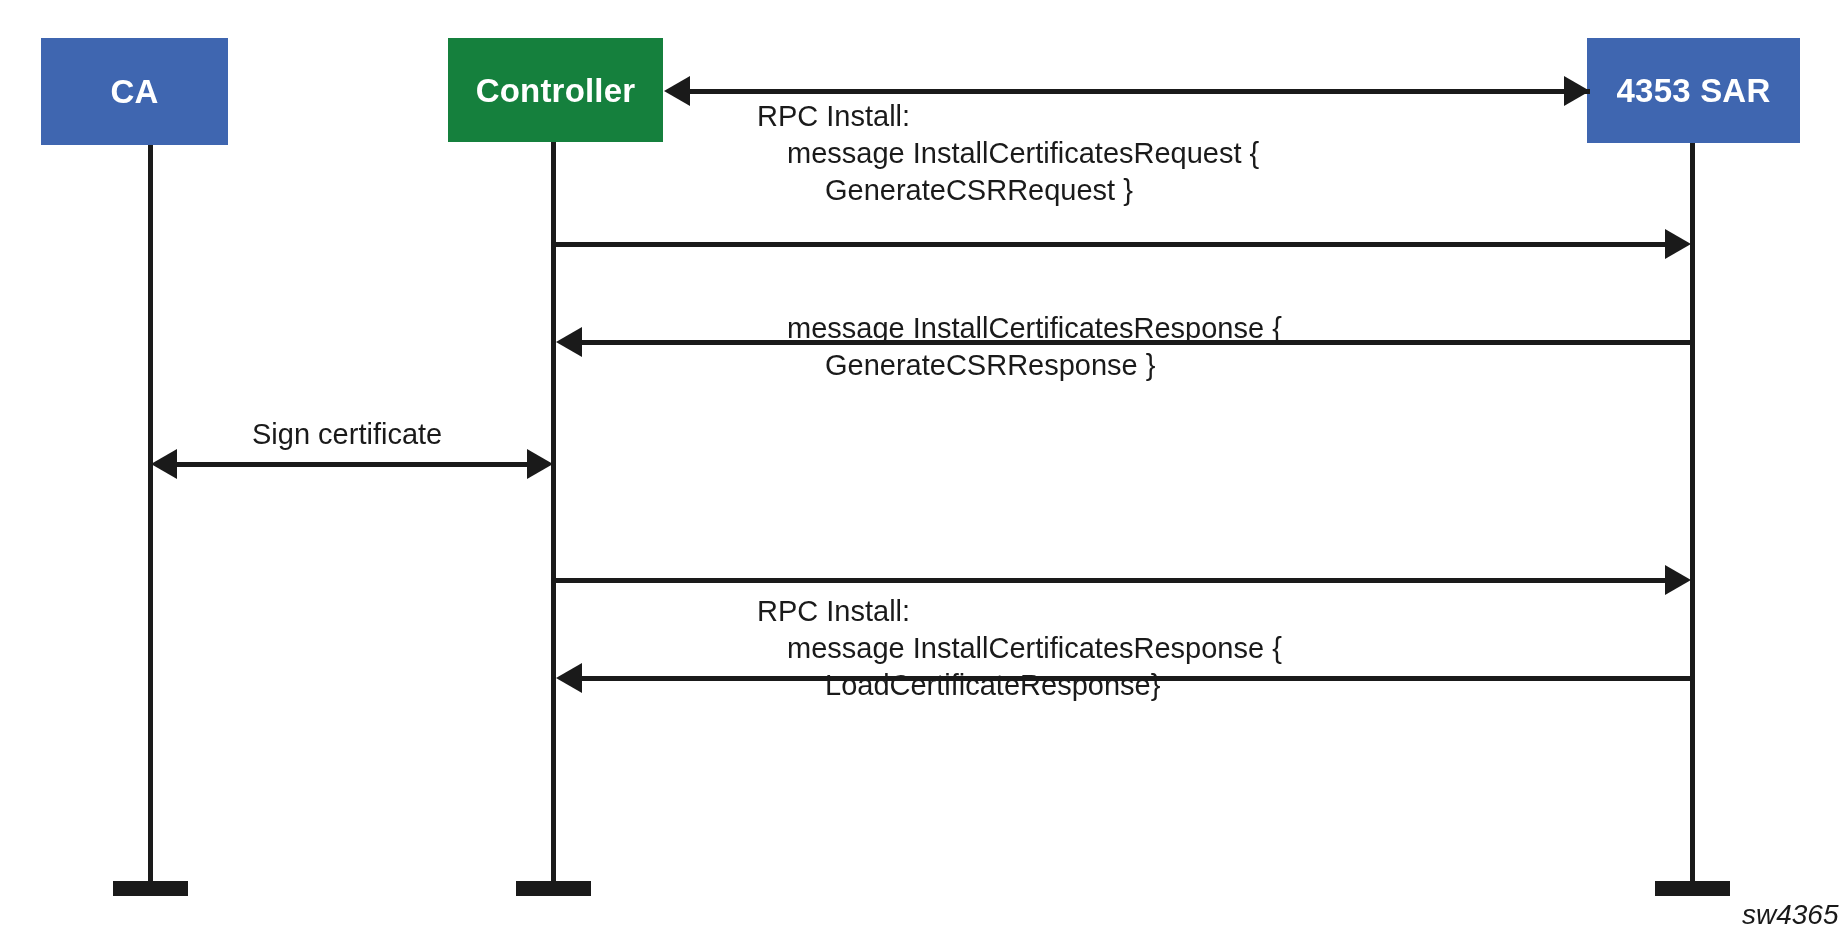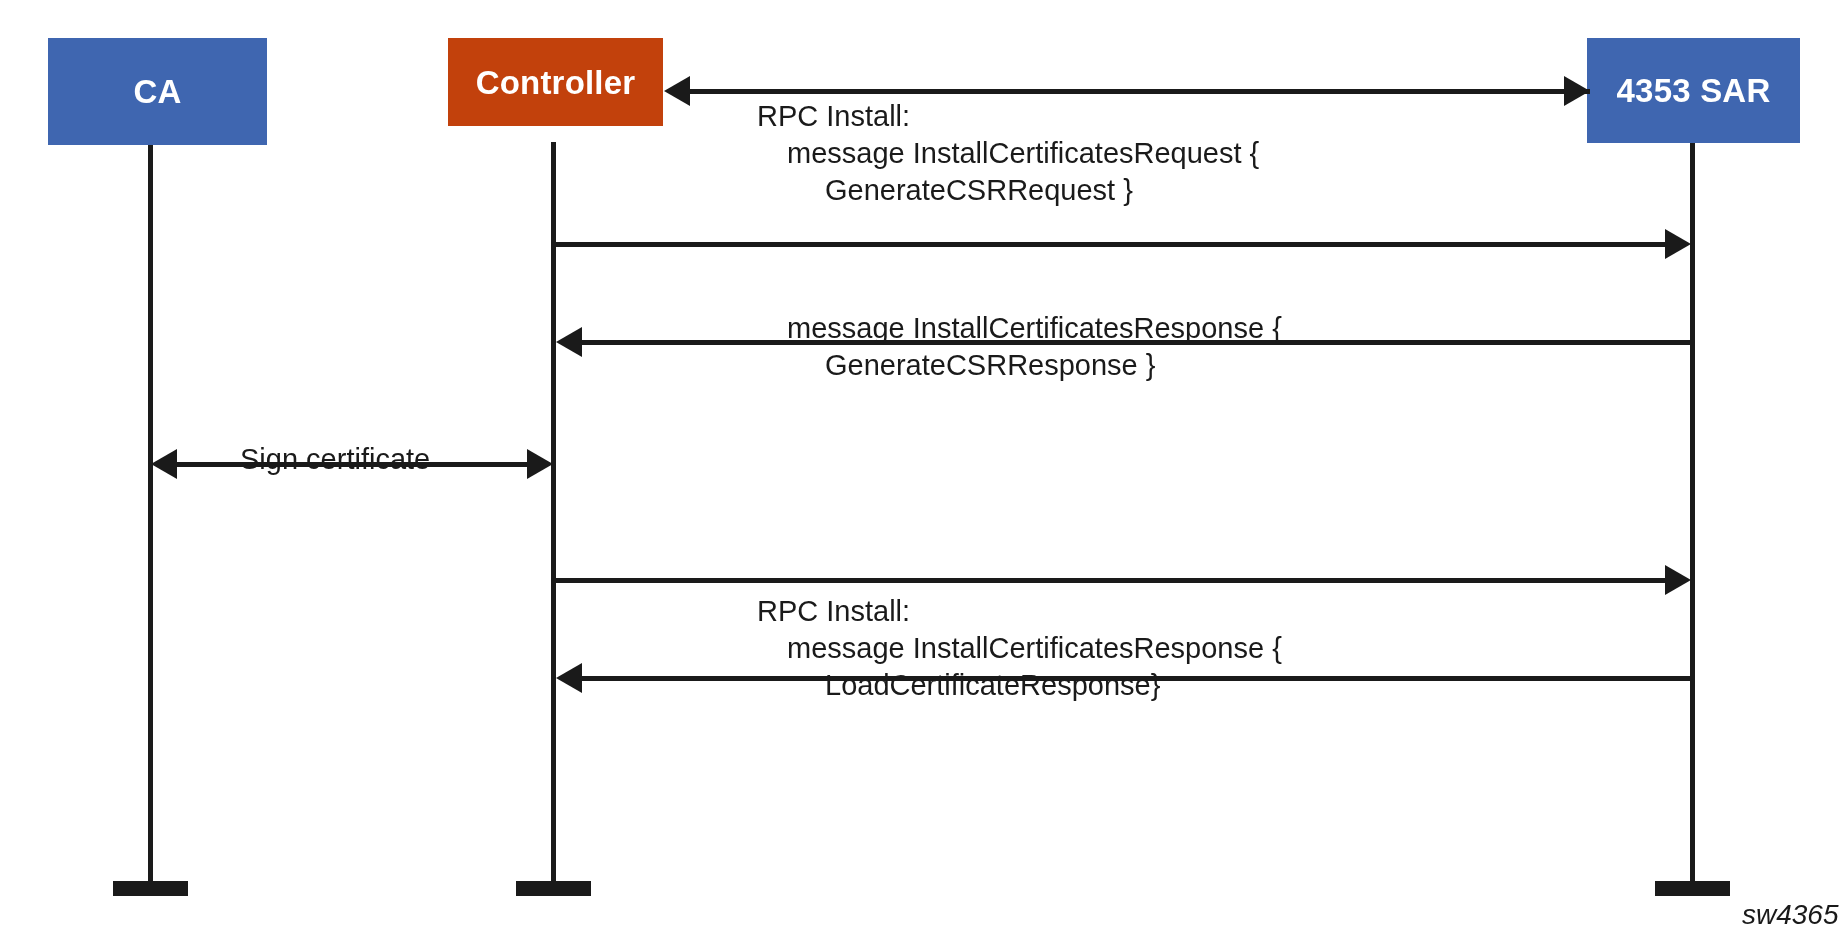--- a/index.html
+++ b/index.html
@@ -101,25 +101,25 @@
     font-style: italic;
     font-size: 28px;
     color: #1a1a1a;
   }
 </style>
 </head>
 <body>
 
 <div id="canvas">
 
-  <div class="actor-box" style="left:41px; top:38px; width:219px; height:107px; background:#3f66b0;margin-left:7px;">
+  <div class="actor-box" style="left:41px; top:38px; width:187px; height:107px; background:#3f66b0;">
     <span>CA</span>
   </div>
 
-  <div class="actor-box" style="left:448px; top:38px; width:215px; height:88px; background:#c2410c;">
+  <div class="actor-box" style="left:448px; top:38px; width:215px; height:104px; background:#15803d;">
     <span>Controller</span>
   </div>
 
   <div class="actor-box" style="left:1587px; top:38px; width:213px; height:105px; background:#3f66b0;">
     <span>4353 SAR</span>
   </div>
 
   <div class="lifeline" style="left:148px; top:145px; height:745px;"></div>
   <div class="lifeline" style="left:551px; top:142px; height:748px;"></div>
   <div class="lifeline" style="left:1690px; top:143px; height:747px;"></div>
@@ -142,21 +142,21 @@
   <div class="arrowhead right" style="left:1665px; top:229px;"></div>
 
   <div class="msg-line" style="left:580px; top:340px; width:1112px;"></div>
   <div class="arrowhead left" style="left:556px; top:327px;"></div>
 
   <div class="msg-label" style="left:757px; top:310px;">
     <span class="lvl1">message InstallCertificatesResponse {</span>
     <span class="lvl2">GenerateCSRResponse   }</span>
   </div>
 
-  <div class="inline-label" style="left:240px; top:420px;margin-top:25px;">
+  <div class="inline-label" style="left:252px; top:420px;">
     <span>Sign certificate</span>
   </div>
   <div class="msg-line" style="left:175px; top:462px; width:352px;"></div>
   <div class="arrowhead left" style="left:151px; top:449px;"></div>
   <div class="arrowhead right" style="left:527px; top:449px;"></div>
 
   <div class="msg-line" style="left:553px; top:578px; width:1120px;"></div>
   <div class="arrowhead right" style="left:1665px; top:565px;"></div>
 
   <div class="msg-line" style="left:580px; top:676px; width:1112px;"></div>

